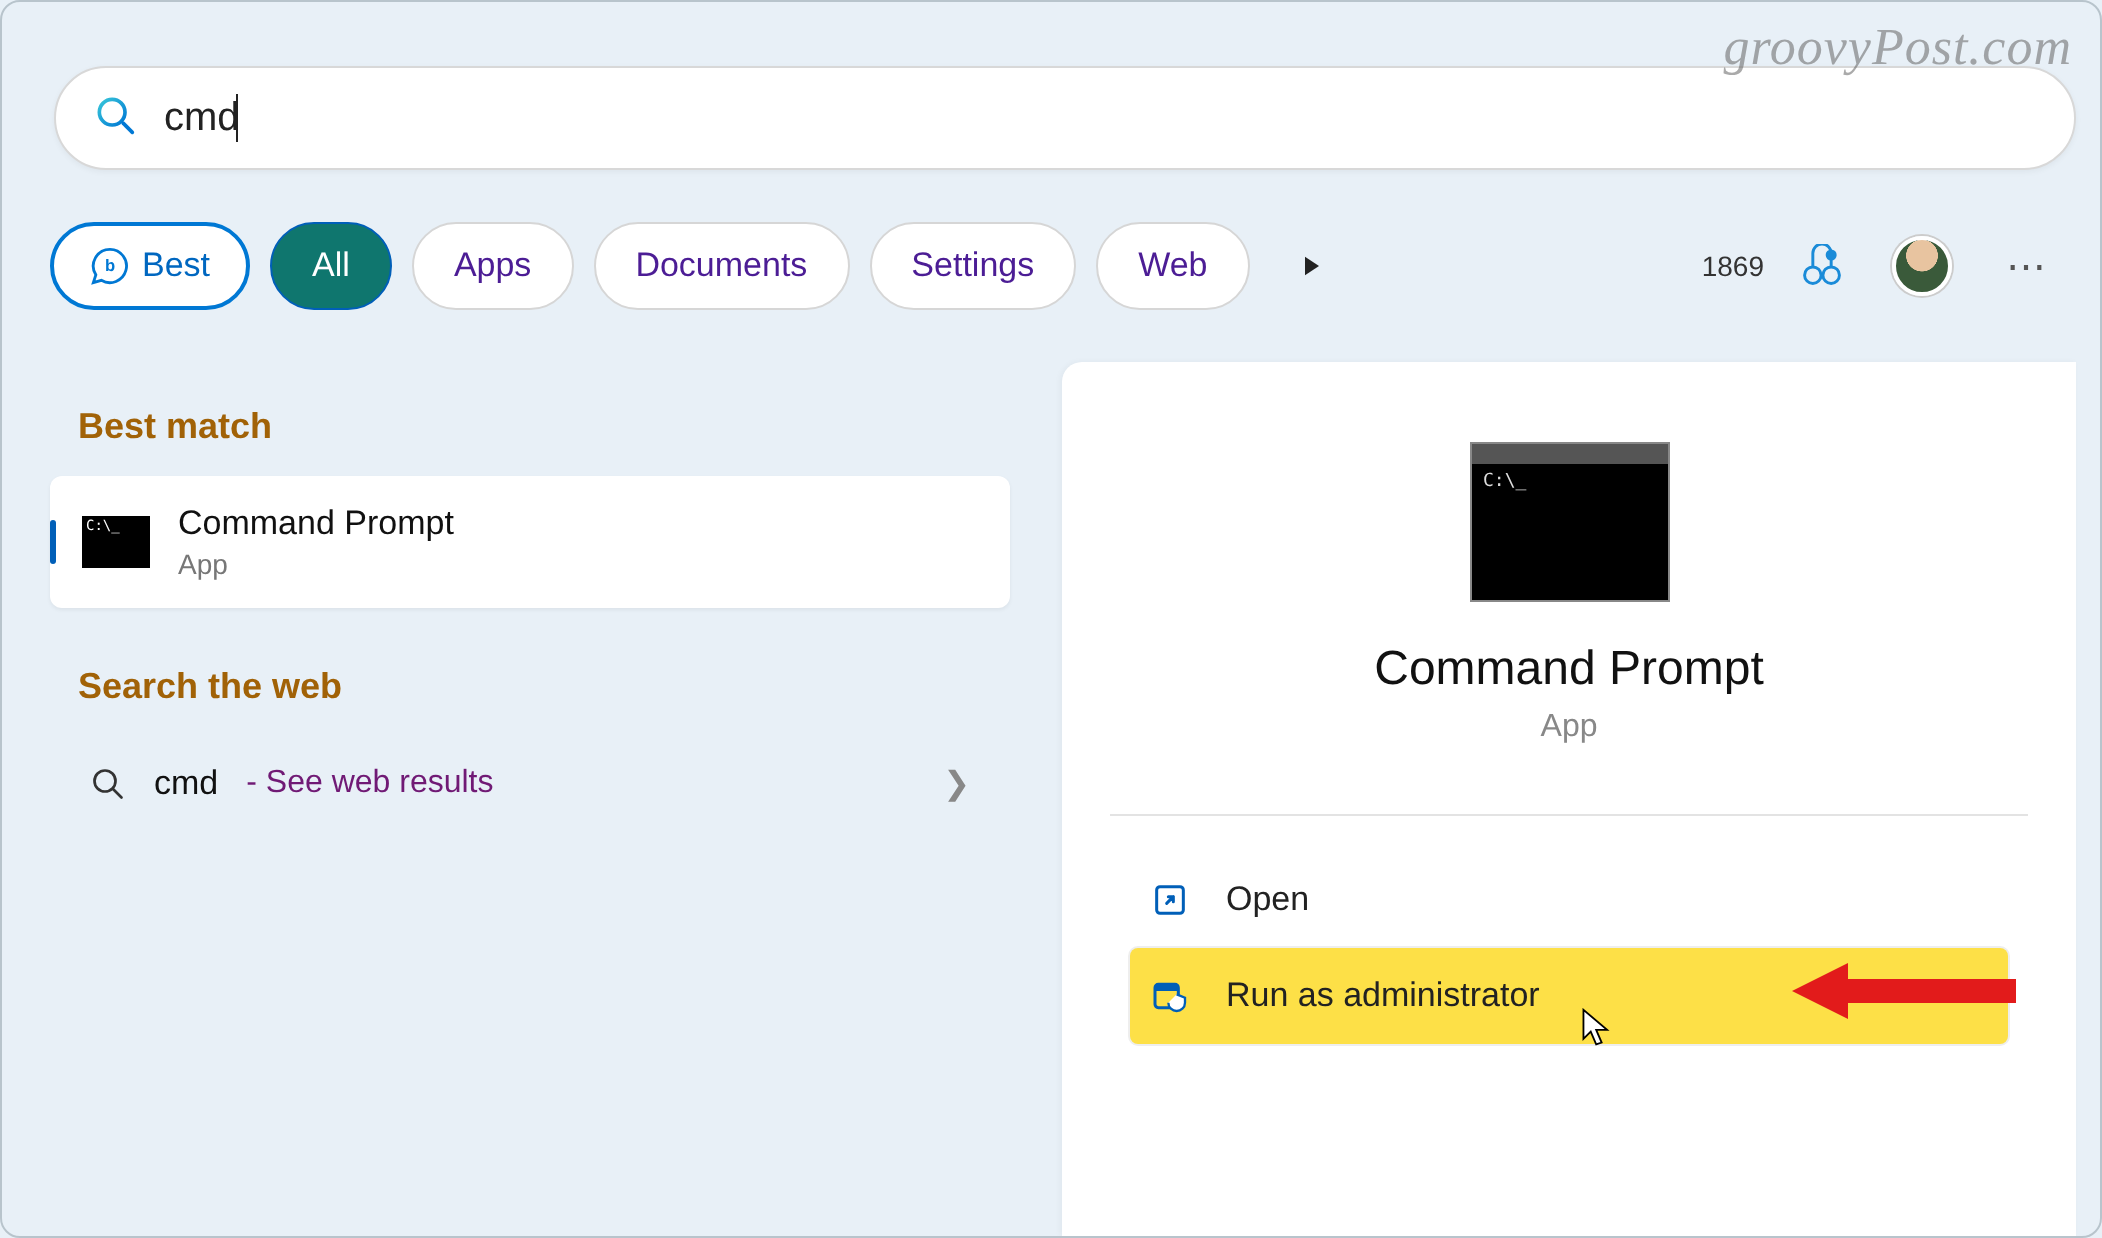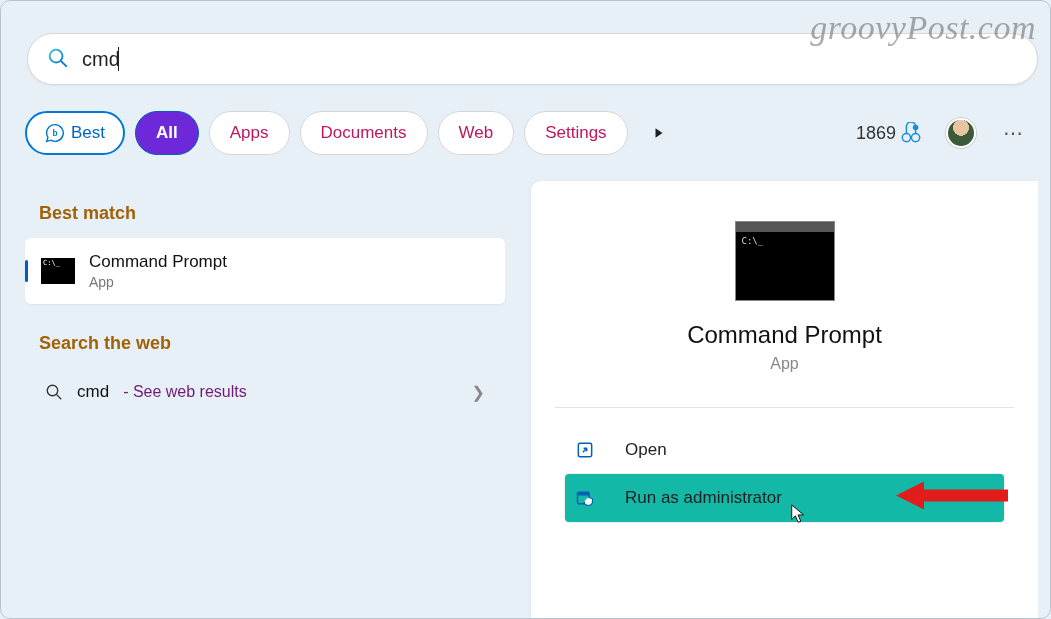--- a/index.html
+++ b/index.html
@@ -7,21 +7,21 @@
     width: 1051px; height: 619px;
     background: #e8f0f7;
     position: relative;
     overflow: hidden;
     border: 1px solid #b8c4cc;
     border-radius: 10px;
   }
   .watermark {
     position: absolute; top: 8px; right: 14px;
     font-family: Georgia, serif;
-    font-size: 34px;
+    font-size: 26px;
     color: rgba(100,100,100,0.55);
     font-style: italic;
     letter-spacing: 0.5px;
     z-index: 99;
   }
 
   
   .searchbar {
     position: absolute; top: 32px; left: 26px; right: 12px;
     height: 52px;
@@ -51,31 +51,31 @@
     border: 2px solid #0078d4; color:#0067c0;
     border-radius: 22px; background:#fff;
     font-size: 17px; cursor:pointer;
   }
   .chat-pill svg { width:20px; height:20px; }
   .pill {
     height: 44px; padding: 0 20px;
     border: 1px solid #d6d6d6; background:#fff;
     border-radius: 22px; font-size: 17px;
     display:flex; align-items:center; cursor:pointer;
-    color:#be185d;
-  }
-  .pill.active { background:#6d28d9; color:#fff; border-color:#005fb8;font-weight:bold; }
+    color:#4c1d95;
+  }
+  .pill.active { background:#0f766e; color:#fff; border-color:#005fb8; }
   .play-btn {
     width:30px; height:30px; display:flex; align-items:center;
     justify-content:center; cursor:pointer; margin-left:6px;
   }
   .spacer { flex:1; }
   .points {
-    display:flex; align-items:center; gap:4px;
-    font-size:18px; color:#333; cursor:pointer;
+    display:flex; align-items:center; gap:18px;
+    font-size:14px; color:#333; cursor:pointer;
   }
   .points svg { width:22px; height:22px; }
   .avatar {
     width:30px; height:30px; border-radius:50%;
     background: radial-gradient(circle at 50% 30%, #e8c4a0 35%, #3a5a3a 36%);
     border:2px solid #fff; box-shadow:0 0 0 1px #ccc;
     margin-left:14px; cursor:pointer;
   }
   .more-btn {
     width:34px; height:34px; display:flex; align-items:center;
@@ -146,25 +146,25 @@
     text-align:center; font-size:24px; font-weight:400;
     color:#111;
   }
   .app-sub {
     text-align:center; font-size:16px; color:#888;
     margin-top:6px; margin-bottom:34px;
   }
   .divider { height:1px; background:#e3e3e3; margin:0 -10px 18px -10px; }
 
   .action-row {
-    display:flex; align-items:center; gap:30px;
+    display:flex; align-items:center; gap:18px;
     padding:14px 10px; font-size:17px; color:#222;
     cursor:pointer; border-radius:4px; position:relative;
   }
-  .action-row.hover { background:#14b8a6; box-shadow:0 0 0 1px #eee; }
+  .action-row.hover { background:#fde047; box-shadow:0 0 0 1px #eee; }
   .action-row svg { width:20px; height:20px; flex-shrink:0; }
 
   .red-arrow {
     position:absolute; right:-6px; top:50%; transform:translateY(-50%);
     z-index:5;
   }
   .red-arrow svg { width:120px; height:36px; }
 
   .cursor-ptr {
     position:absolute; width:18px; height:22px; z-index:6;
@@ -203,24 +203,24 @@
   <div class="pill active">
       <span>All</span>
     </div>
   <div class="pill">
       <span>Apps</span>
     </div>
   <div class="pill">
       <span>Documents</span>
     </div>
   <div class="pill">
+      <span>Settings</span>
+    </div>
+  <div class="pill">
       <span>Web</span>
-    </div>
-  <div class="pill">
-      <span>Settings</span>
     </div>
   <div class="play-btn">
     <svg viewBox="0 0 24 24" width="14" height="14">
         <path d="M6 4l12 8-12 8z" fill="#222"></path>
       </svg>
   </div>
   <div class="spacer"></div>
   <div class="points">
     <span>1869</span>
     <svg viewBox="0 0 24 24">

